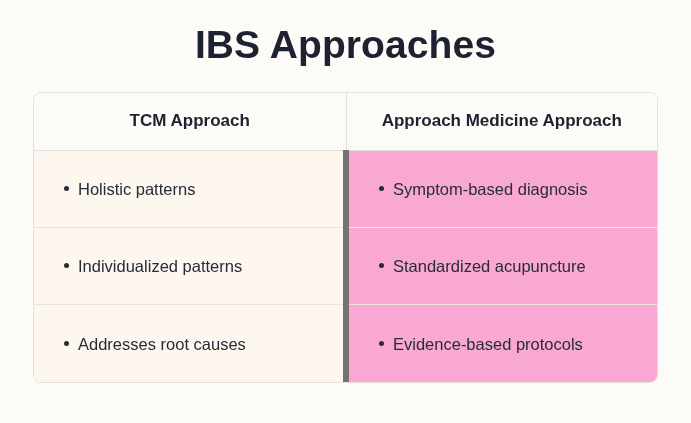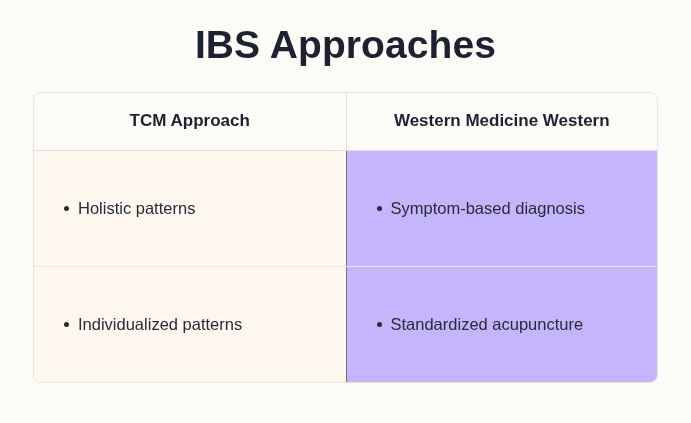--- a/index.html
+++ b/index.html
@@ -76,24 +76,24 @@
     color: #272c38;
     border-bottom: 1px solid #e8e4de;
     box-sizing: border-box;
     vertical-align: middle;
   }
   tbody tr:last-child td {
     border-bottom: none;
   }
   tbody td.cell-left {
     background: #fdf7ef;
-    border-right: 1px solid #737373;
+    border-right: 6px solid #737373;
   }
   tbody td.cell-right {
-    background: #c4b5fd;
+    background: #f9a8d4;
   }
   .bullet-line {
     display: flex;
     align-items: center;
     padding-left: 16px;
   }
   .bullet-dot {
     flex: 0 0 auto;
     width: 5px;
     height: 5px;
@@ -116,21 +116,21 @@
 
   <div class="table-wrap">
     <table class="compare">
       <colgroup>
         <col class="col-left">
         <col class="col-right">
       </colgroup>
       <thead>
         <tr>
           <th class="th-left">TCM Approach</th>
-          <th class="th-right">Western Medicine Western</th>
+          <th class="th-right">Approach Medicine Approach</th>
         </tr>
       </thead>
       <tbody>
 
         <tr>
           <td class="cell-left">
             <div class="bullet-line">
               <span class="bullet-dot"></span>
               <span class="bullet-text">Holistic patterns</span>
             </div>
@@ -152,18 +152,32 @@
           </td>
           <td class="cell-right">
             <div class="bullet-line">
               <span class="bullet-dot"></span>
               <span class="bullet-text">Standardized acupuncture</span>
             </div>
           </td>
         </tr>
 
 
+        <tr>
+          <td class="cell-left">
+            <div class="bullet-line">
+              <span class="bullet-dot"></span>
+              <span class="bullet-text">Addresses root causes</span>
+            </div>
+          </td>
+          <td class="cell-right">
+            <div class="bullet-line">
+              <span class="bullet-dot"></span>
+              <span class="bullet-text">Evidence-based protocols</span>
+            </div>
+          </td>
+        </tr>
 
       </tbody>
     </table>
   </div>
 
 </div>
 
 </body></html>

